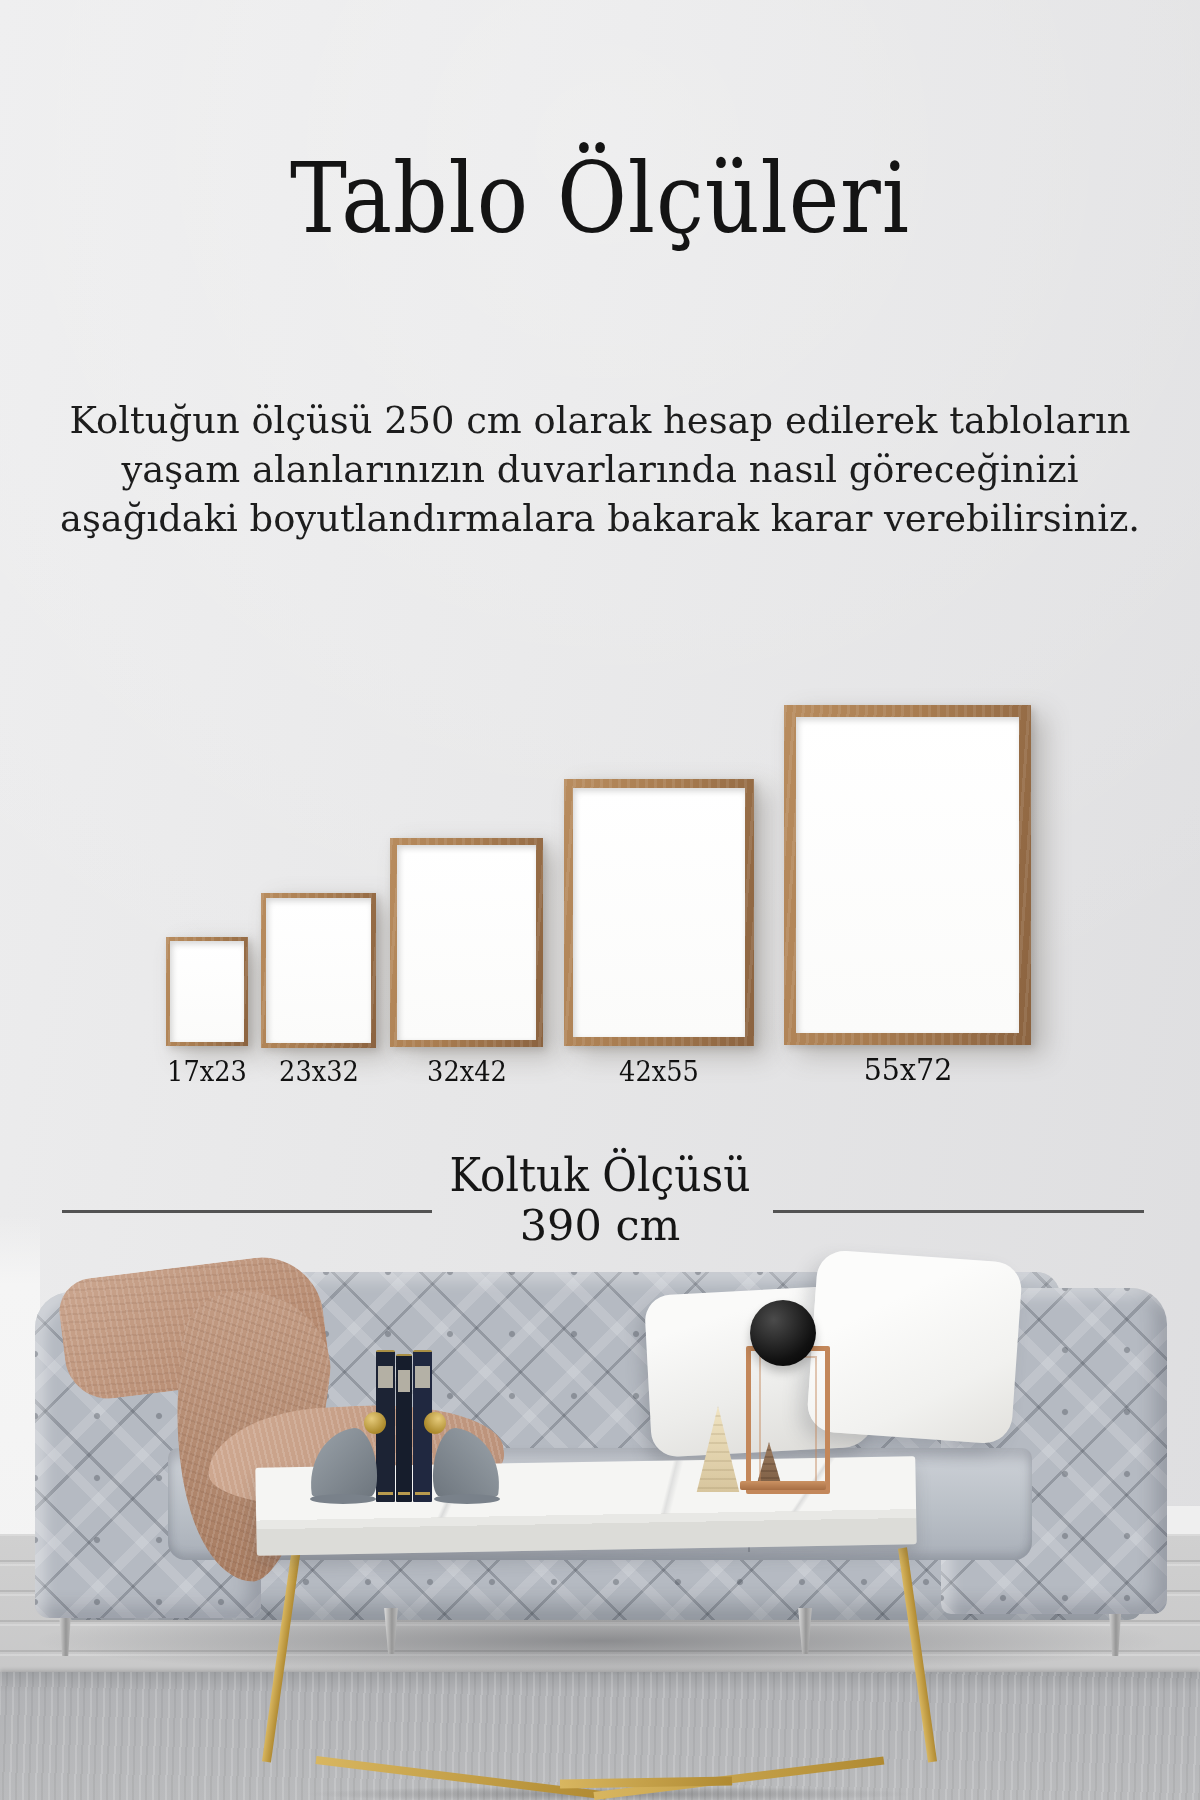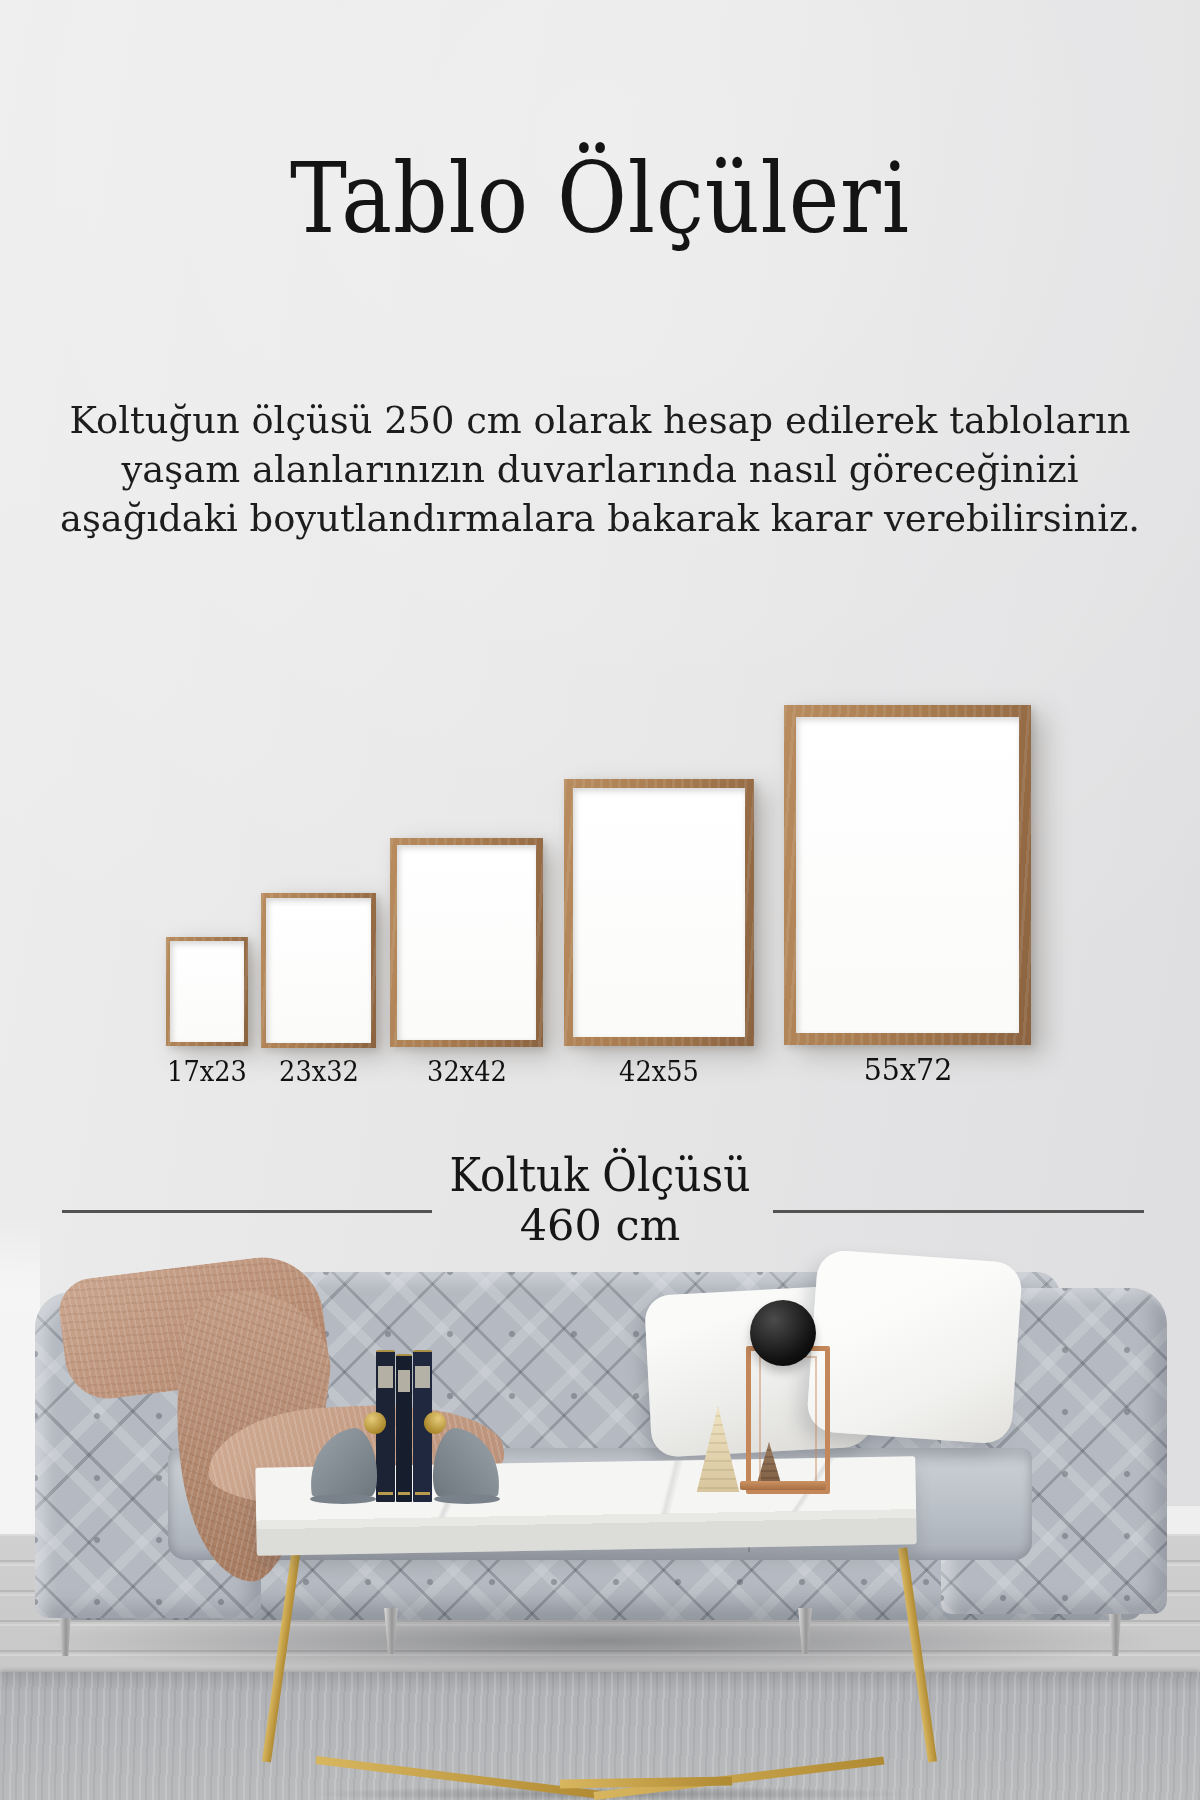--- a/index.html
+++ b/index.html
@@ -197,21 +197,21 @@
       <div class="mat"></div>
     </div>
 
   <div class="frame-label l1">17x23</div>
   <div class="frame-label l2">23x32</div>
   <div class="frame-label l3">32x42</div>
   <div class="frame-label l4">42x55</div>
   <div class="frame-label l5">55x72</div>
 
   <div class="measure-label">Koltuk Ölçüsü</div>
-  <div class="measure-value">460 cm</div>
+  <div class="measure-value">390 cm</div>
   <div class="rule rule-left"></div>
   <div class="rule rule-right"></div>
 
   <div class="wall-panel"></div>
   <div class="baseboard-right"></div>
   <div class="floor"></div>
   <div class="rug"></div>
   <div class="sofa-shadow"></div>
 
   <div class="sofa-base tufted"></div>

